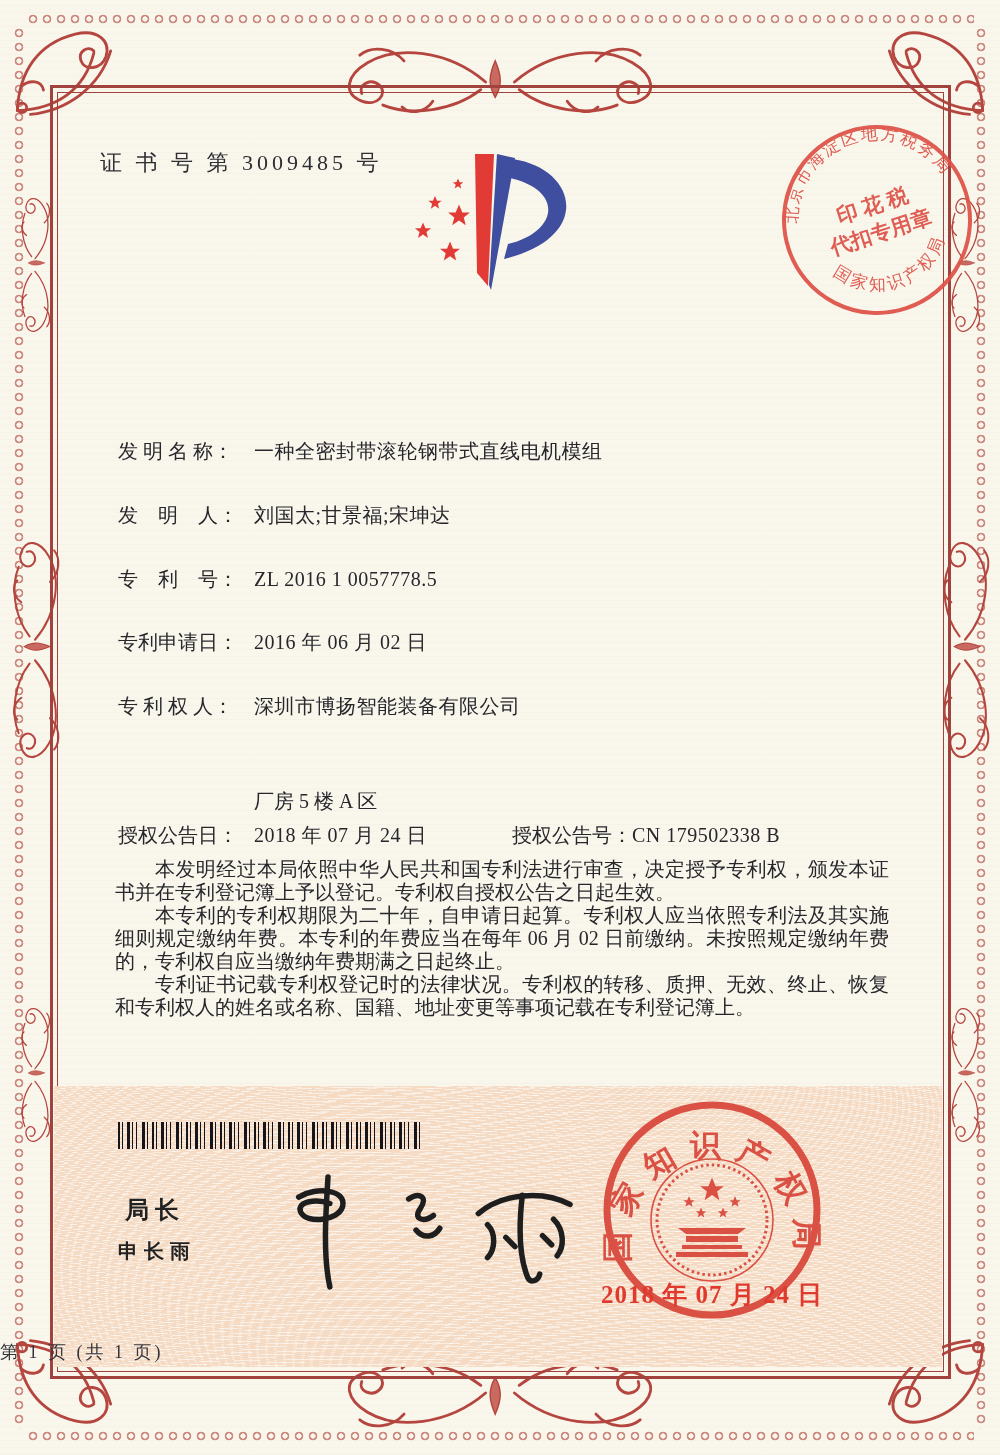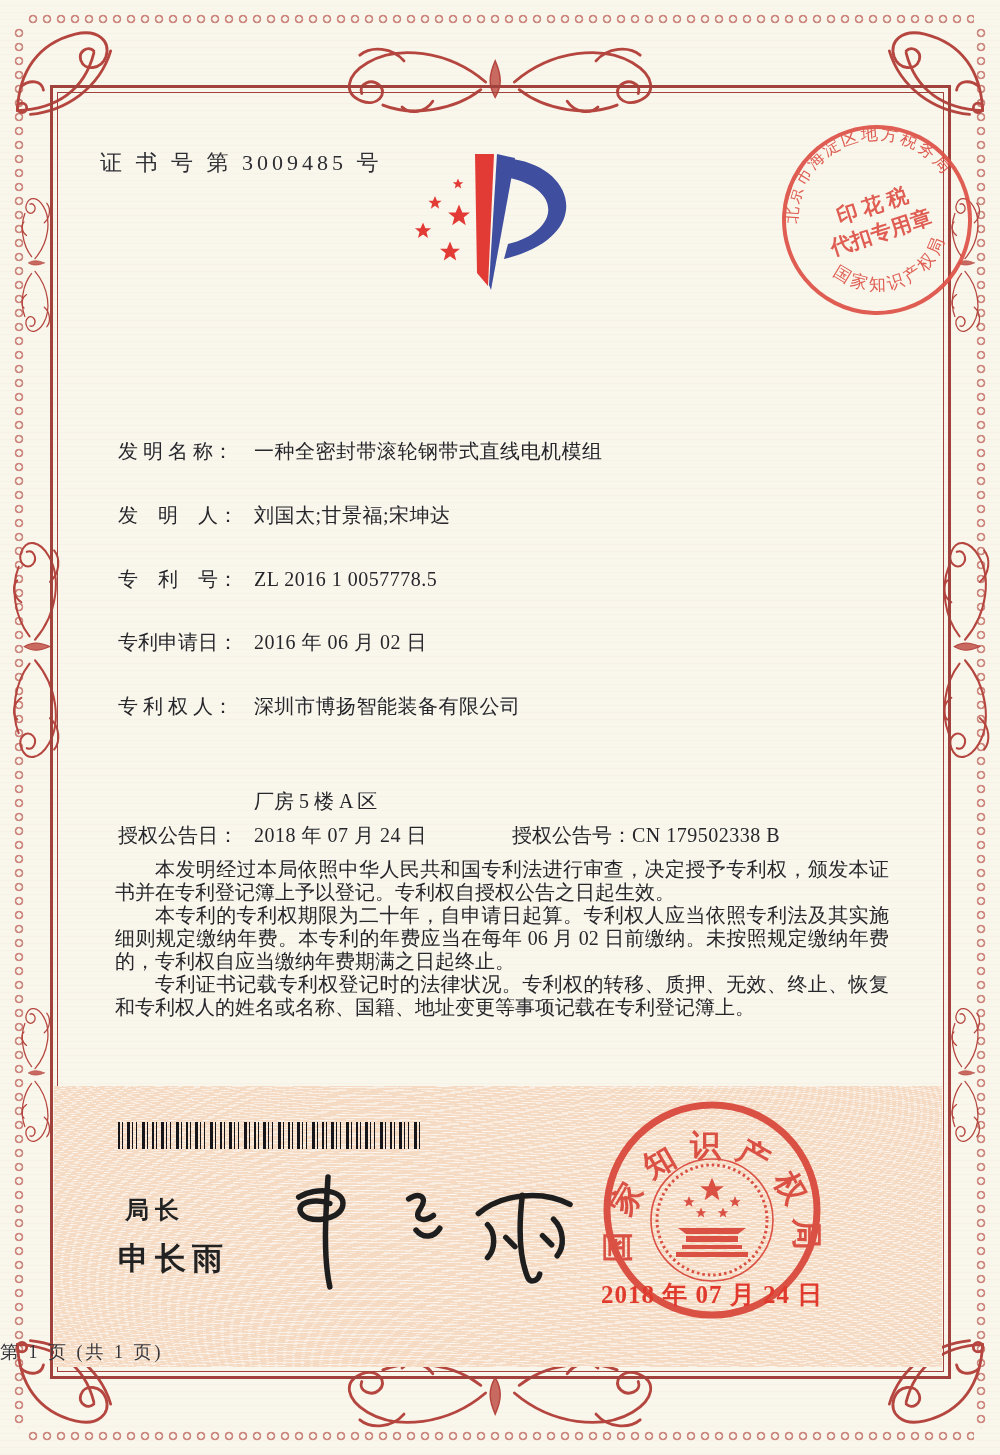--- a/index.html
+++ b/index.html
@@ -55,21 +55,21 @@
   .footer-band{position:absolute;left:54px;top:1086px;width:888px;height:281px;
     background-color:#f5dbc4;
     background-image:
       repeating-radial-gradient(120% 80% at 35% -45%, rgba(255,255,255,0) 0 6px, rgba(255,255,255,.55) 6px 7.5px),
       repeating-radial-gradient(130% 85% at 70% 150%, rgba(255,255,255,0) 0 7px, rgba(255,255,255,.45) 7px 8.5px);}
   .barcode{position:absolute;left:118px;top:1122px;width:302px;height:27px;
     background-image:
       repeating-linear-gradient(90deg,#16161a 0 2px,transparent 2px 4px,#16161a 4px 5px,transparent 5px 9px,#16161a 9px 12px,transparent 12px 14px,#16161a 14px 15px,transparent 15px 18px,#16161a 18px 19px,transparent 19px 24px,#16161a 24px 27px,transparent 27px 29px,#16161a 29px 30px,transparent 30px 34px);}
   .director-label{position:absolute;left:118px;top:1194px;font-size:24px;letter-spacing:6px;color:#222;
     font-family:"Liberation Sans","DejaVu Sans",sans-serif;font-weight:bold;margin-left:7px;}
-  .director-name{position:absolute;left:118px;top:1238px;font-size:31px;letter-spacing:6px;color:#222;
+  .director-name{position:absolute;left:118px;top:1238px;font-size:20px;letter-spacing:6px;color:#222;
     font-family:"Liberation Sans","DejaVu Sans",sans-serif;font-weight:bold;}
   .signature{position:absolute;left:262px;top:1160px;width:330px;height:142px;}
   .grant-seal{position:absolute;left:598px;top:1096px;width:228px;height:228px;opacity:.95;}
   .seal-date{position:absolute;left:600px;top:1278px;width:224px;text-align:center;
     color:#e03a2e;font-size:25px;font-weight:bold;letter-spacing:1px;}
   .page-no{position:absolute;top:1340px;left:0;width:100%;text-align:left;
     font-size:18px;letter-spacing:3px;color:#34343a;}
   svg text{font-family:"Liberation Serif","DejaVu Serif",serif;}
 </style>
 </head>

